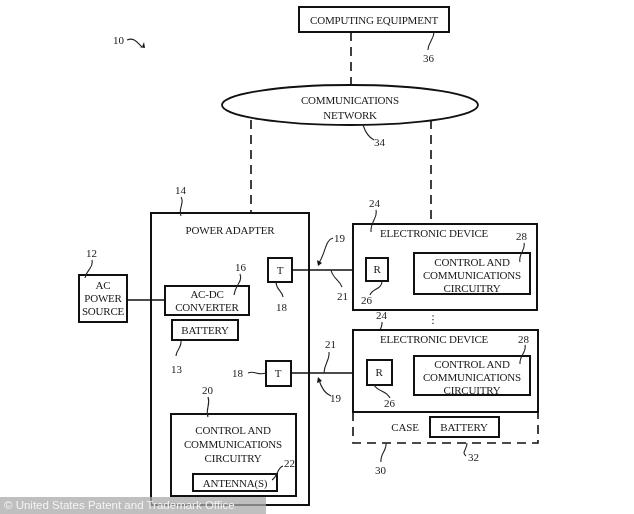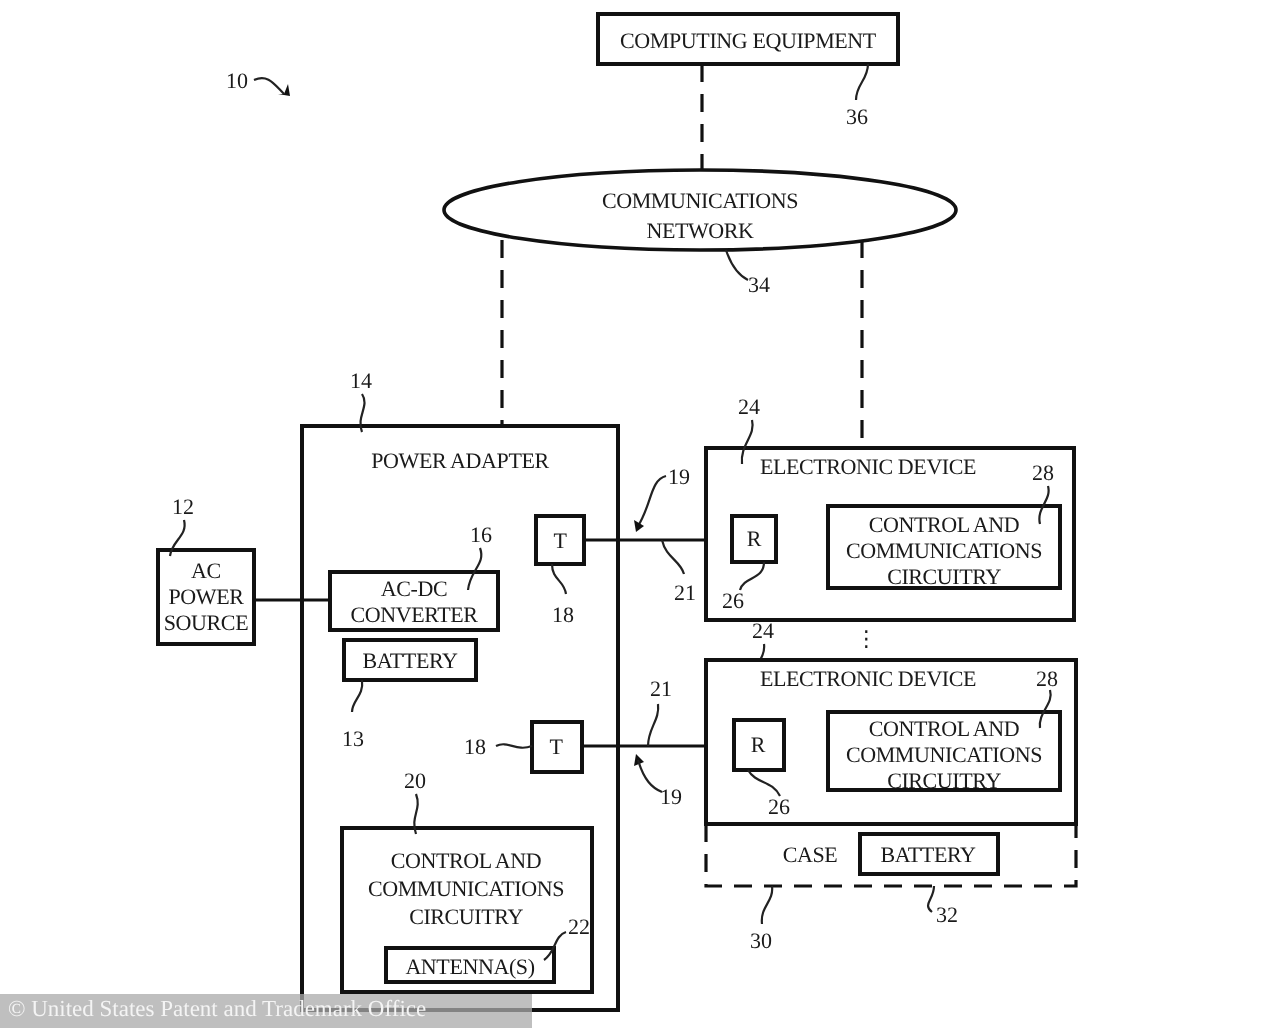--- a/index.html
+++ b/index.html
@@ -7,21 +7,21 @@
     svg { position: absolute; left: 0; top: 0; }
     .lbl { font-family: "Liberation Serif", "DejaVu Serif", serif; font-size: 11px; fill: #1a1a1a; letter-spacing: -0.2px; }
     .num { font-family: "Liberation Serif", "DejaVu Serif", serif; font-size: 11px; fill: #1a1a1a; }
     .box { fill: #ffffff; stroke: #111111; stroke-width: 2; }
     .line { stroke: #111111; stroke-width: 1.6; fill: none; }
     .dash { stroke: #111111; stroke-width: 1.6; fill: none; stroke-dasharray: 9 6; }
     .lead { stroke: #222222; stroke-width: 1.1; fill: none; }
     .watermark {
       position: absolute; left: 0; top: 497px; width: 262px; height: 17px;
       background: rgba(170,170,170,0.75); color: #f4f4f4;
-      font-family: Liberation Serif, serif; font-size: 11.5px;
+      font-family: Liberation Sans, sans-serif; font-size: 11.5px;
       line-height: 17px; padding-left: 4px; white-space: nowrap; overflow: hidden;
     }
   </style>
 </head>
 <body>
 
 <svg width="634" height="514" viewBox="0 0 634 514">
 
   <text class="num" x="113" y="44">10</text>
   <path class="lead" d="M127,40 C134,37 137,42 142,47"></path>

